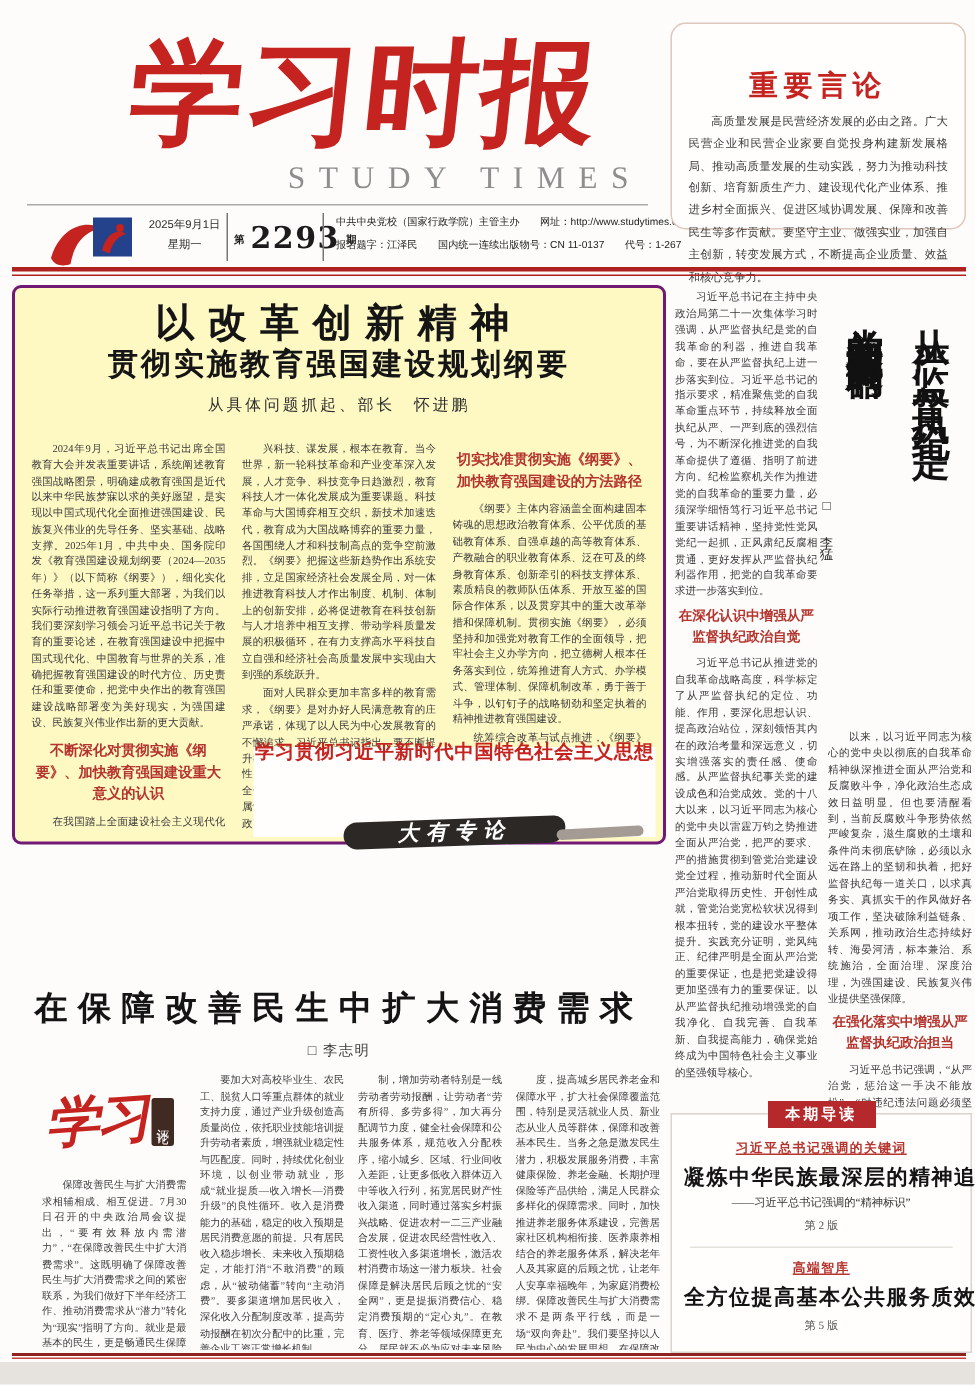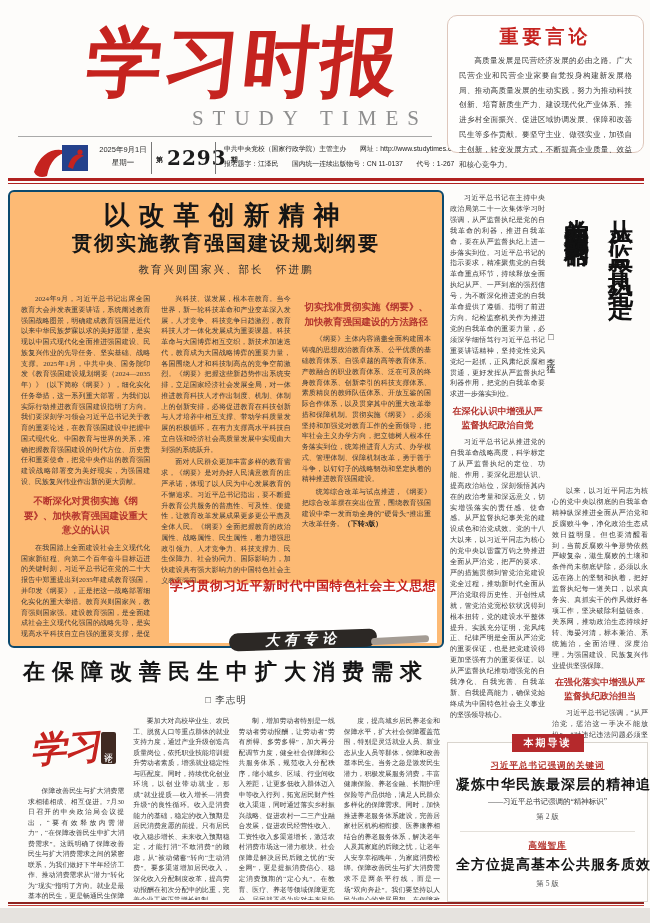--- a/index.html
+++ b/index.html
@@ -46,35 +46,35 @@
     white-space:nowrap;
   }
   
   .quote-box{
     position:absolute;left:447px;top:15px;width:197px;height:138px;
     border:1px solid #dec7bc;border-radius:10px;background:#fffefd;
     box-sizing:border-box;padding:8px 11px 6px;
   }
   .quote-title{
     text-align:center;color:#c5231f;font-weight:bold;font-size:19px;
-    letter-spacing:4px;font-family:"DejaVu Sans", sans-serif;margin-bottom:4px;
+    letter-spacing:4px;font-family:"DejaVu Sans", sans-serif;margin-bottom:4px;margin-top:20px;
   }
   .quote-text{
     font-size:7.6px;line-height:1.95;text-align:justify;color:#3a3a3a;
     text-indent:2em;
   }
   
   .rule-top{position:absolute;left:8px;top:178px;width:636px;height:2px;
     border-top:3px solid #b0211f;border-bottom:1px solid #b0211f;}
   .rule-bottom{position:absolute;left:8px;top:902px;width:636px;height:1px;
     border-top:2px solid #8f2320;border-bottom:1px solid #c4423c;}
   
   .main-box{
-    position:absolute;left:8px;top:190px;width:436px;height:458px;
-    border:2px solid #0c4a6e;border-radius:6px;background:#fdba74;
+    position:absolute;left:8px;top:190px;width:436px;height:373px;
+    border:2px solid #701a75;border-radius:6px;background:#fef9c3;
     box-sizing:border-box;
   }
   .main-h1{
     margin-top:9px;text-align:center;font-size:26px;font-weight:bold;
     letter-spacing:9px;color:#151515;line-height:1.15;white-space:nowrap;
   }
   .main-h2{
     text-align:center;font-size:20px;font-weight:bold;letter-spacing:2px;
     color:#151515;line-height:1.2;white-space:nowrap;
   }
@@ -221,21 +221,21 @@
   <div class="quote-box">
     <div class="quote-title">重要言论</div>
     <div class="quote-text">高质量发展是民营经济发展的必由之路。广大民营企业和民营企业家要自觉投身构建新发展格局、推动高质量发展的生动实践，努力为推动科技创新、培育新质生产力、建设现代化产业体系、推进乡村全面振兴、促进区域协调发展、保障和改善民生等多作贡献。要坚守主业、做强实业，加强自主创新，转变发展方式，不断提高企业质量、效益和核心竞争力。</div>
   </div>
 
   <div class="rule-top"></div>
 
   <div class="main-box">
     <div class="main-h1">以改革创新精神</div>
     <div class="main-h2">贯彻实施教育强国建设规划纲要</div>
-    <div class="main-byline">教育兴则国家兴、部长　怀进鹏</div>
+    <div class="main-byline">从具体问题抓起、部长　怀进鹏</div>
 
     <div class="main-cols">
       <div class="mcol">
         <p>2024年9月，习近平总书记出席全国教育大会并发表重要讲话，系统阐述教育强国战略图景，明确建成教育强国是近代以来中华民族梦寐以求的美好愿望，是实现以中国式现代化全面推进强国建设、民族复兴伟业的先导任务、坚实基础、战略支撑。2025年1月，中共中央、国务院印发《教育强国建设规划纲要（2024—2035年）》（以下简称《纲要》），细化实化任务举措，这一系列重大部署，为我们以实际行动推进教育强国建设指明了方向。我们要深刻学习领会习近平总书记关于教育的重要论述，在教育强国建设中把握中国式现代化、中国教育与世界的关系，准确把握教育强国建设的时代方位、历史责任和重要使命，把党中央作出的教育强国建设战略部署变为美好现实，为强国建设、民族复兴伟业作出新的更大贡献。</p>
         <div class="red-subhead">不断深化对贯彻实施《纲要》、加快教育强国建设重大意义的认识</div>
         <p>在我国踏上全面建设社会主义现代化国家新征程、向第二个百年奋斗目标迈进的关键时刻，习近平总书记在党的二十大报告中郑重提出到2035年建成教育强国，并印发《纲要》，正是把这一战略部署细化实化的重大举措。教育兴则国家兴，教育强则国家强。建设教育强国，是全面建成社会主义现代化强国的战略先导，是实现高水平科技自立自强的重要支撑，是促进全体人民共同富裕的有效途径，是以中国式现代化全面推进中华民族伟大复兴的基础工程。</p>
       </div>
       <div class="mcol">
         <p>兴科技、谋发展，根本在教育。当今世界，新一轮科技革命和产业变革深入发展，人才竞争、科技竞争日趋激烈，教育科技人才一体化发展成为重要课题。科技革命与大国博弈相互交织，新技术加速迭代，教育成为大国战略博弈的重要力量，各国围绕人才和科技制高点的竞争空前激烈。《纲要》把握这些新趋势作出系统安排，立足国家经济社会发展全局，对一体推进教育科技人才作出制度、机制、体制上的创新安排，必将促进教育在科技创新与人才培养中相互支撑、带动学科质量发展的积极循环，在有力支撑高水平科技自立自强和经济社会高质量发展中实现由大到强的系统跃升。</p>
         <p>面对人民群众更加丰富多样的教育需求，《纲要》是对办好人民满意教育的庄严承诺，体现了以人民为中心发展教育的不懈追求。习近平总书记指出，要不断提升教育公共服务的普惠性、可及性、便捷性，让教育改革发展成果更多更公平惠及全体人民。《纲要》全面把握教育的政治属性、战略属性、民生属性，着力增强思政引领力、人才竞争力、科技支撑力、民生保障力、社会协同力、国际影响力，加快建设具有强大影响力的中国特色社会主义教育强国。</p>

